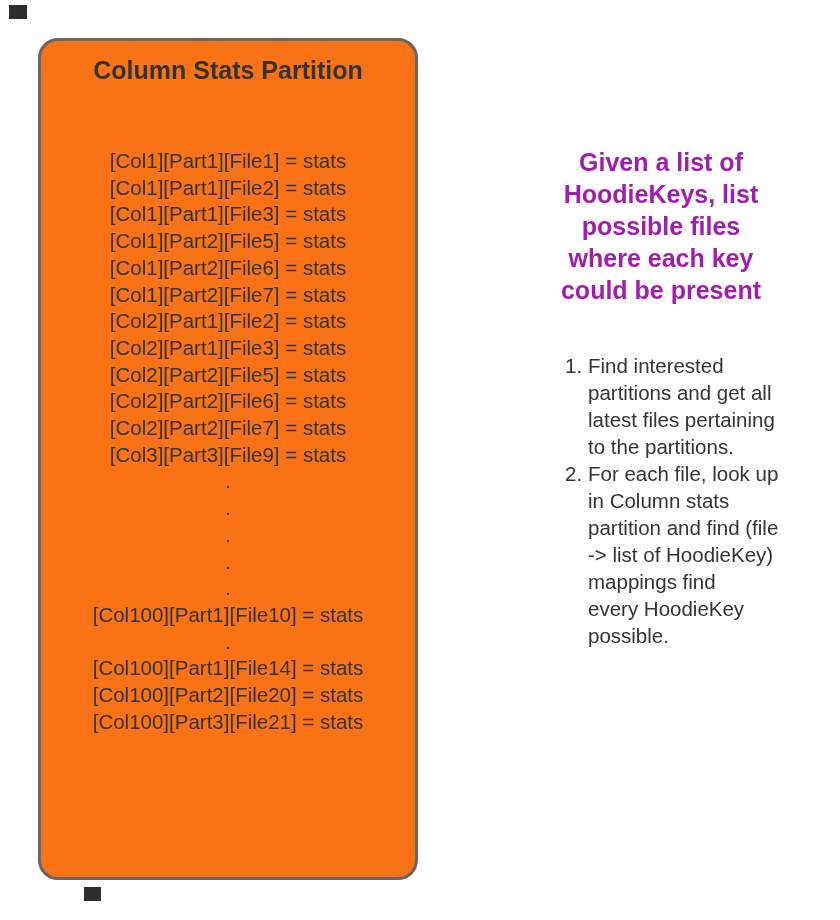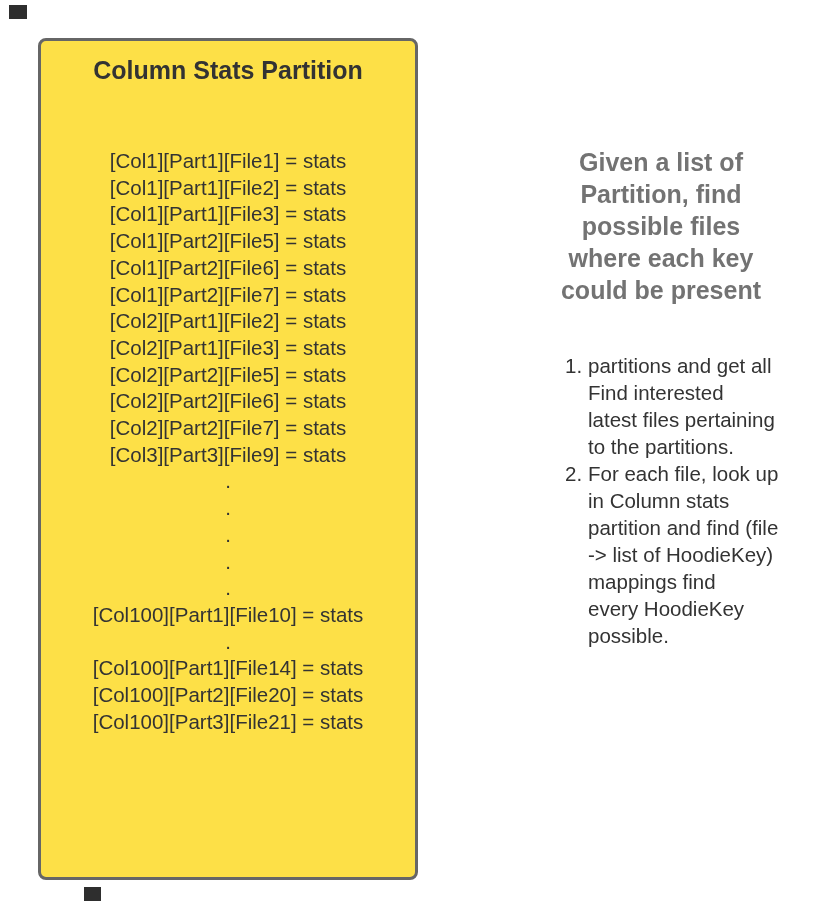--- a/index.html
+++ b/index.html
@@ -12,22 +12,22 @@
     color: #333333;
     overflow: hidden;
   }
   .stats-box {
     position: absolute;
     left: 38px;
     top: 38px;
     width: 374px;
     height: 836px;
     border: 3px solid #666666;
-    border-radius: 8px;
-    background: #fde047;
+    border-radius: 20px;
+    background: #f97316;
   }
   .box-title {
     position: absolute;
     top: 13px;
     left: 0;
     right: 0;
     text-align: center;
     font-weight: bold;
     font-size: 25px;
     line-height: 32px;
@@ -45,21 +45,21 @@
   }
   .right-heading {
     position: absolute;
     left: 495px;
     top: 146px;
     width: 332px;
     text-align: center;
     font-weight: bold;
     font-size: 25px;
     line-height: 32px;
-    color: #737373;
+    color: #a21caf;
   }
   .steps {
     position: absolute;
     left: 565px;
     top: 352px;
     font-size: 20.5px;
     line-height: 27px;
     color: #333333;
   }
   .step { display: flex; }
@@ -100,32 +100,32 @@
         <div class="stats-row">[Col100][Part1][File10] = stats</div>
         <div class="stats-row">.</div>
         <div class="stats-row">[Col100][Part1][File14] = stats</div>
         <div class="stats-row">[Col100][Part2][File20] = stats</div>
         <div class="stats-row">[Col100][Part3][File21] = stats</div>
       </div>
   </div>
 
   <div class="right-heading">
     <div>Given a list of</div>
-    <div>Partition, find</div>
+    <div>HoodieKeys, list</div>
     <div>possible files</div>
     <div>where each key</div>
     <div>could be present</div>
   </div>
 
   <div class="steps">
       <div class="step">
         <div class="step-num">1.</div>
         <div class="step-lines">
+          <div class="step-line">Find interested</div>
           <div class="step-line">partitions and get all</div>
-          <div class="step-line">Find interested</div>
           <div class="step-line">latest files pertaining</div>
           <div class="step-line">to the partitions.</div>
         </div>
       </div>
       <div class="step">
         <div class="step-num">2.</div>
         <div class="step-lines">
           <div class="step-line">For each file, look up</div>
           <div class="step-line">in Column stats</div>
           <div class="step-line">partition and find (file</div>

